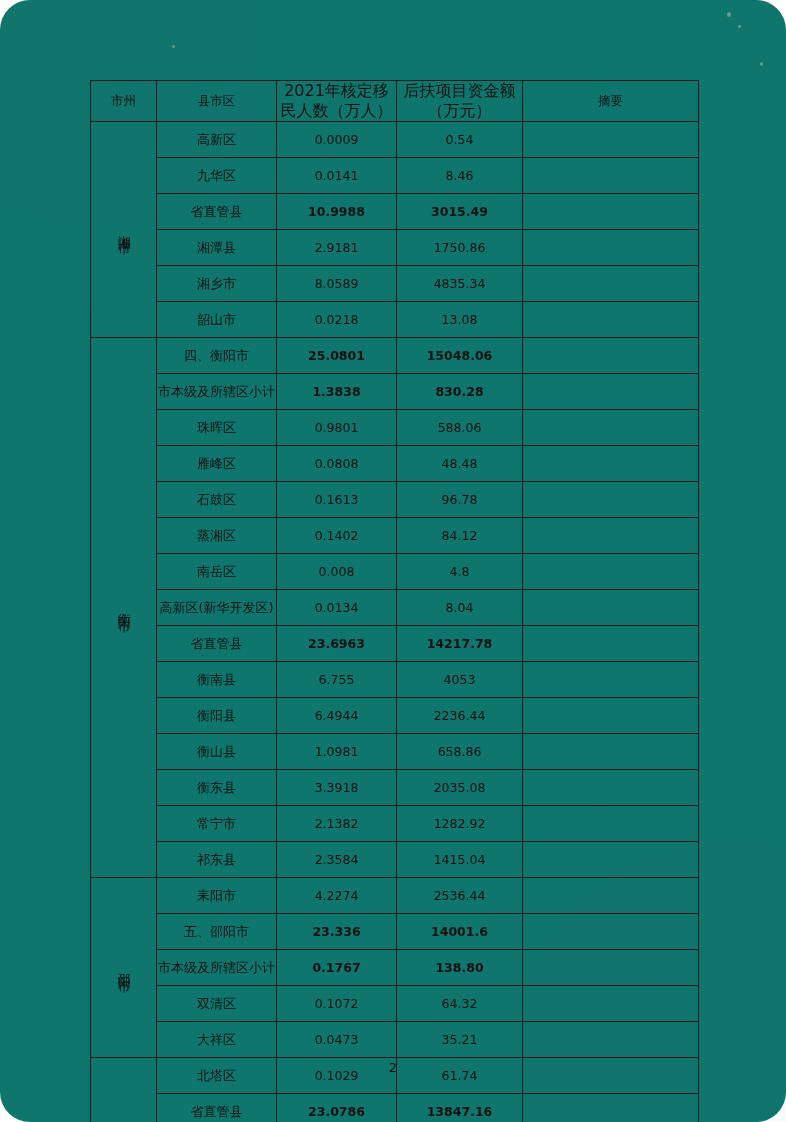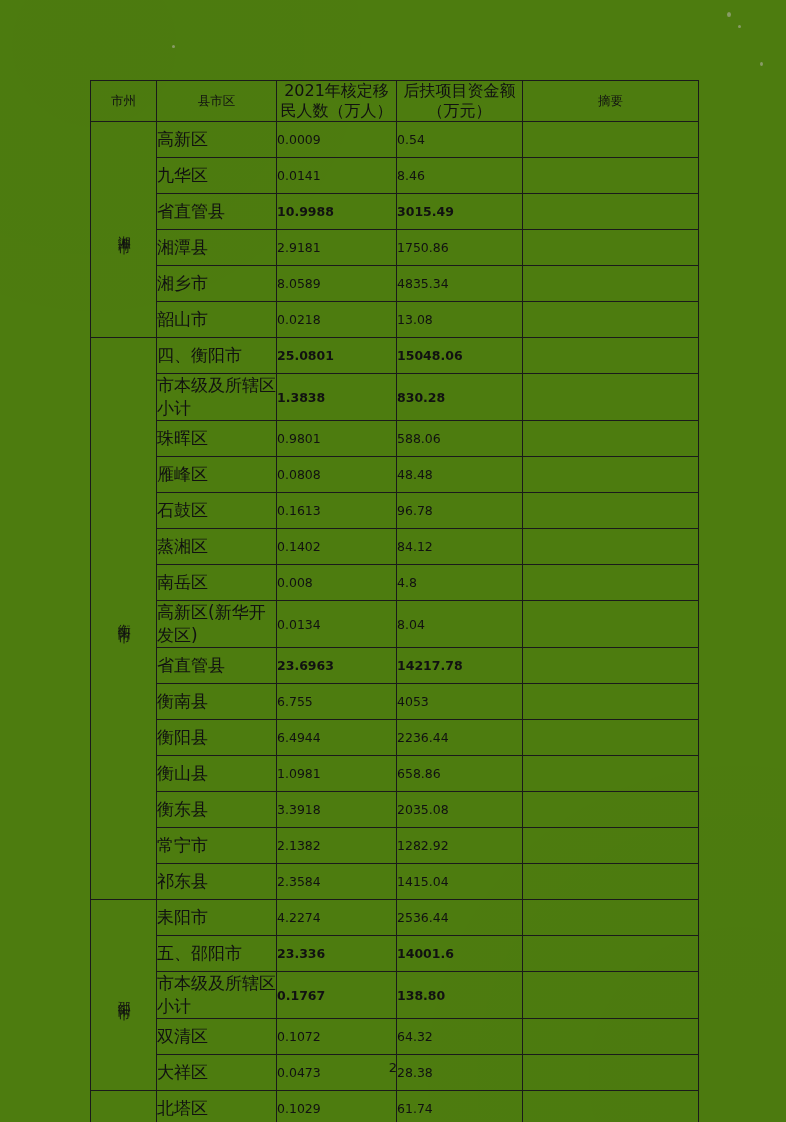--- a/index.html
+++ b/index.html
@@ -11,21 +11,22 @@
     height: 1122px;
     background: #ffffff;
     font-family: "DejaVu Sans", "Liberation Sans", sans-serif;
     position: relative;
     overflow: hidden;
   }
   
   .page {
     position: absolute;
     inset: 0;
-    background: #4d7c0f;
+    background: #0f766e;
+    border-radius: 30px;
   }
   .scan-noise {
     position: absolute;
     inset: 0;
     pointer-events: none;
     background:
       radial-gradient(circle at 12% 4%, rgba(0,0,0,0.015), rgba(0,0,0,0) 28%),
       radial-gradient(circle at 94% 96%, rgba(0,0,0,0.02), rgba(0,0,0,0) 30%);
   }
   .speck {
@@ -80,27 +81,27 @@
     letter-spacing: 1px;
   }
   td.city .vert {
     display: inline-block;
     writing-mode: vertical-rl;
     text-orientation: upright;
     letter-spacing: 3px;
     line-height: 1.1;
   }
   td.county {
-    text-align: left;
+    text-align: center;
     padding-left: 10px;
-    font-size: 17px;
+    font-size: 13px;
   }
   td.county.bold { font-weight: normal; }
   td.num {
-    text-align: left;
+    text-align: center;
     font-size: 12.5px;
   }
   td.num.bold { font-weight: bold; }
   td.note { }
   .small-county {
     font-size: 11px;
   }
   .page-number {
     position: absolute;
     left: 0;
@@ -289,21 +290,21 @@
           </tr>
           <tr>
             <td class="county">双清区</td>
             <td class="num">0.1072</td>
             <td class="num">64.32</td>
             <td class="note"></td>
           </tr>
           <tr>
             <td class="county">大祥区</td>
             <td class="num">0.0473</td>
-            <td class="num">28.38</td>
+            <td class="num">35.21</td>
             <td class="note"></td>
           </tr>
           <tr>
             <td class="city" rowspan="8"></td>
             <td class="county">北塔区</td>
             <td class="num">0.1029</td>
             <td class="num">61.74</td>
             <td class="note"></td>
           </tr>
           <tr>

